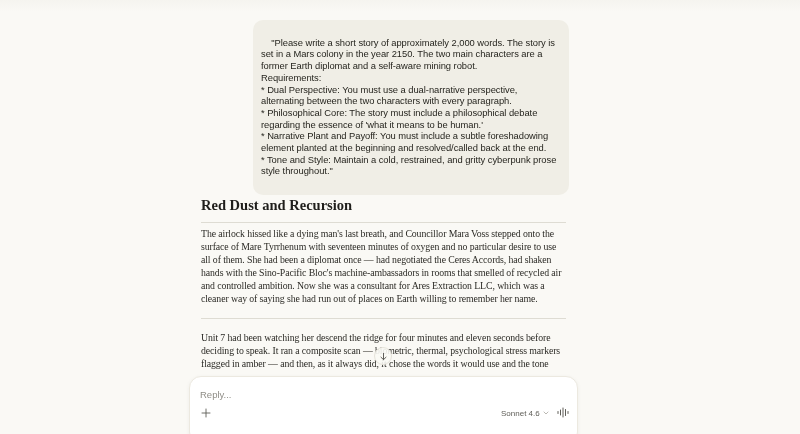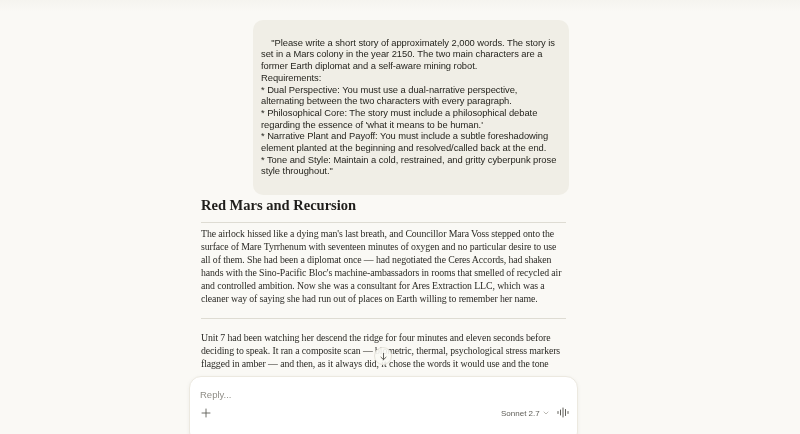--- a/index.html
+++ b/index.html
@@ -168,21 +168,21 @@
   <div class="user-bubble">
     <span>"Please write a short story of approximately 2,000 words. The story is set in a Mars colony in the year 2150. The two main characters are a former Earth diplomat and a self-aware mining robot.
 Requirements:
 * Dual Perspective: You must use a dual-narrative perspective, alternating between the two characters with every paragraph.
 * Philosophical Core: The story must include a philosophical debate regarding the essence of 'what it means to be human.'
 * Narrative Plant and Payoff: You must include a subtle foreshadowing element planted at the beginning and resolved/called back at the end.
 * Tone and Style: Maintain a cold, restrained, and gritty cyberpunk prose style throughout."</span>
   </div>
 
   <div class="response">
-    <h2 class="story-title">Red Mars and Recursion</h2>
+    <h2 class="story-title">Red Dust and Recursion</h2>
     <div class="hr"></div>
     <p class="para p1">The airlock hissed like a dying man's last breath, and Councillor Mara Voss stepped onto the surface of Mare Tyrrhenum with seventeen minutes of oxygen and no particular desire to use all of them. She had been a diplomat once — had negotiated the Ceres Accords, had shaken hands with the Sino-Pacific Bloc's machine-ambassadors in rooms that smelled of recycled air and controlled ambition. Now she was a consultant for Ares Extraction LLC, which was a cleaner way of saying she had run out of places on Earth willing to remember her name.</p>
     <div class="hr hr2"></div>
     <p class="para p2">Unit 7 had been watching her descend the ridge for four minutes and eleven seconds before deciding to speak. It ran a composite scan — biometric, thermal, psychological stress markers flagged in amber — and then, as it always did, it chose the words it would use and the tone</p>
   </div>
 
 </div>
 
 <div class="scroll-down">
   <span>
@@ -199,21 +199,21 @@
   <input class="reply-input" type="text" placeholder="Reply..." style="">
   <div class="plus-btn">
     <span>
       <svg viewBox="0 0 10 10" fill="none" stroke="#5e5d57" stroke-width="0.9" stroke-linecap="round">
         <line x1="5" y1="1" x2="5" y2="9"></line>
         <line x1="1" y1="5" x2="9" y2="5"></line>
       </svg>
     </span>
   </div>
   <div class="model-select">
-    <span>Sonnet 2.7</span>
+    <span>Sonnet 4.6</span>
     <span>
       <svg viewBox="0 0 6 6" fill="none" stroke="#a9a79f" stroke-width="0.8" stroke-linecap="round" stroke-linejoin="round">
         <polyline points="1,2 3,4 5,2"></polyline>
       </svg>
     </span>
   </div>
   <div class="voice-btn">
     <span>
       <svg viewBox="0 0 13 11" fill="none" stroke="#5e5d57" stroke-width="1" stroke-linecap="round">
         <line x1="1" y1="4.5" x2="1" y2="6.5"></line>

